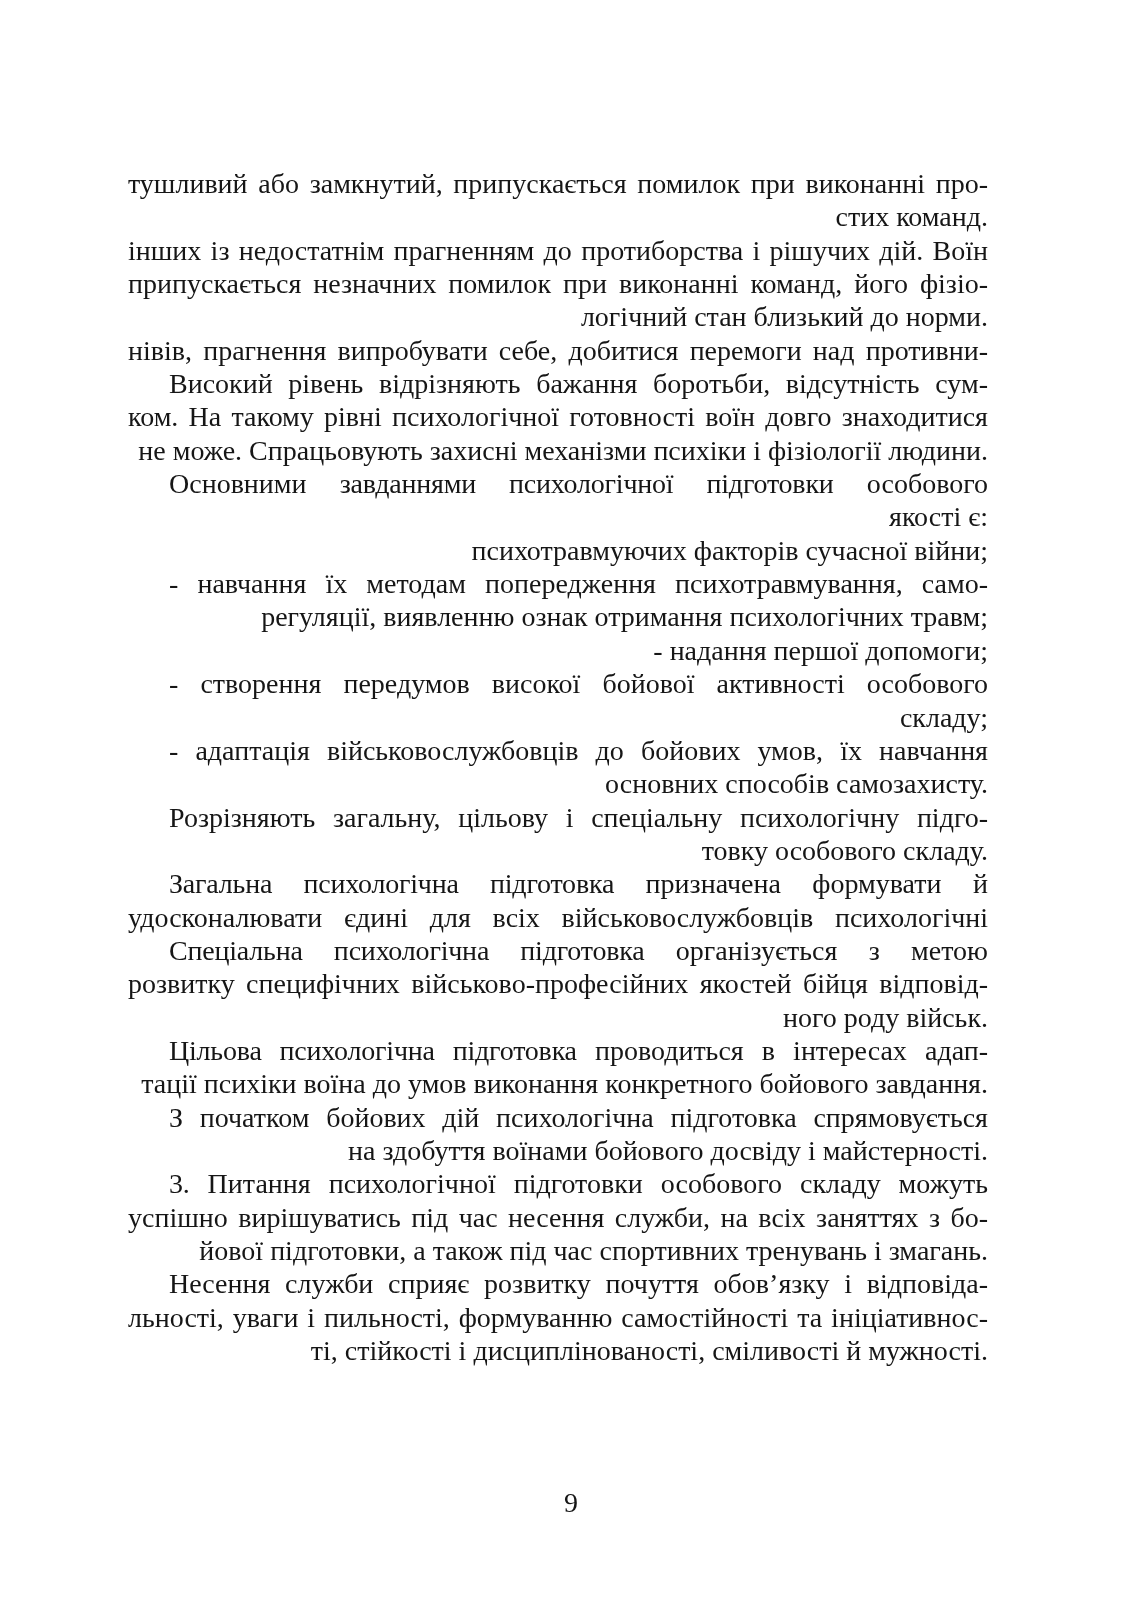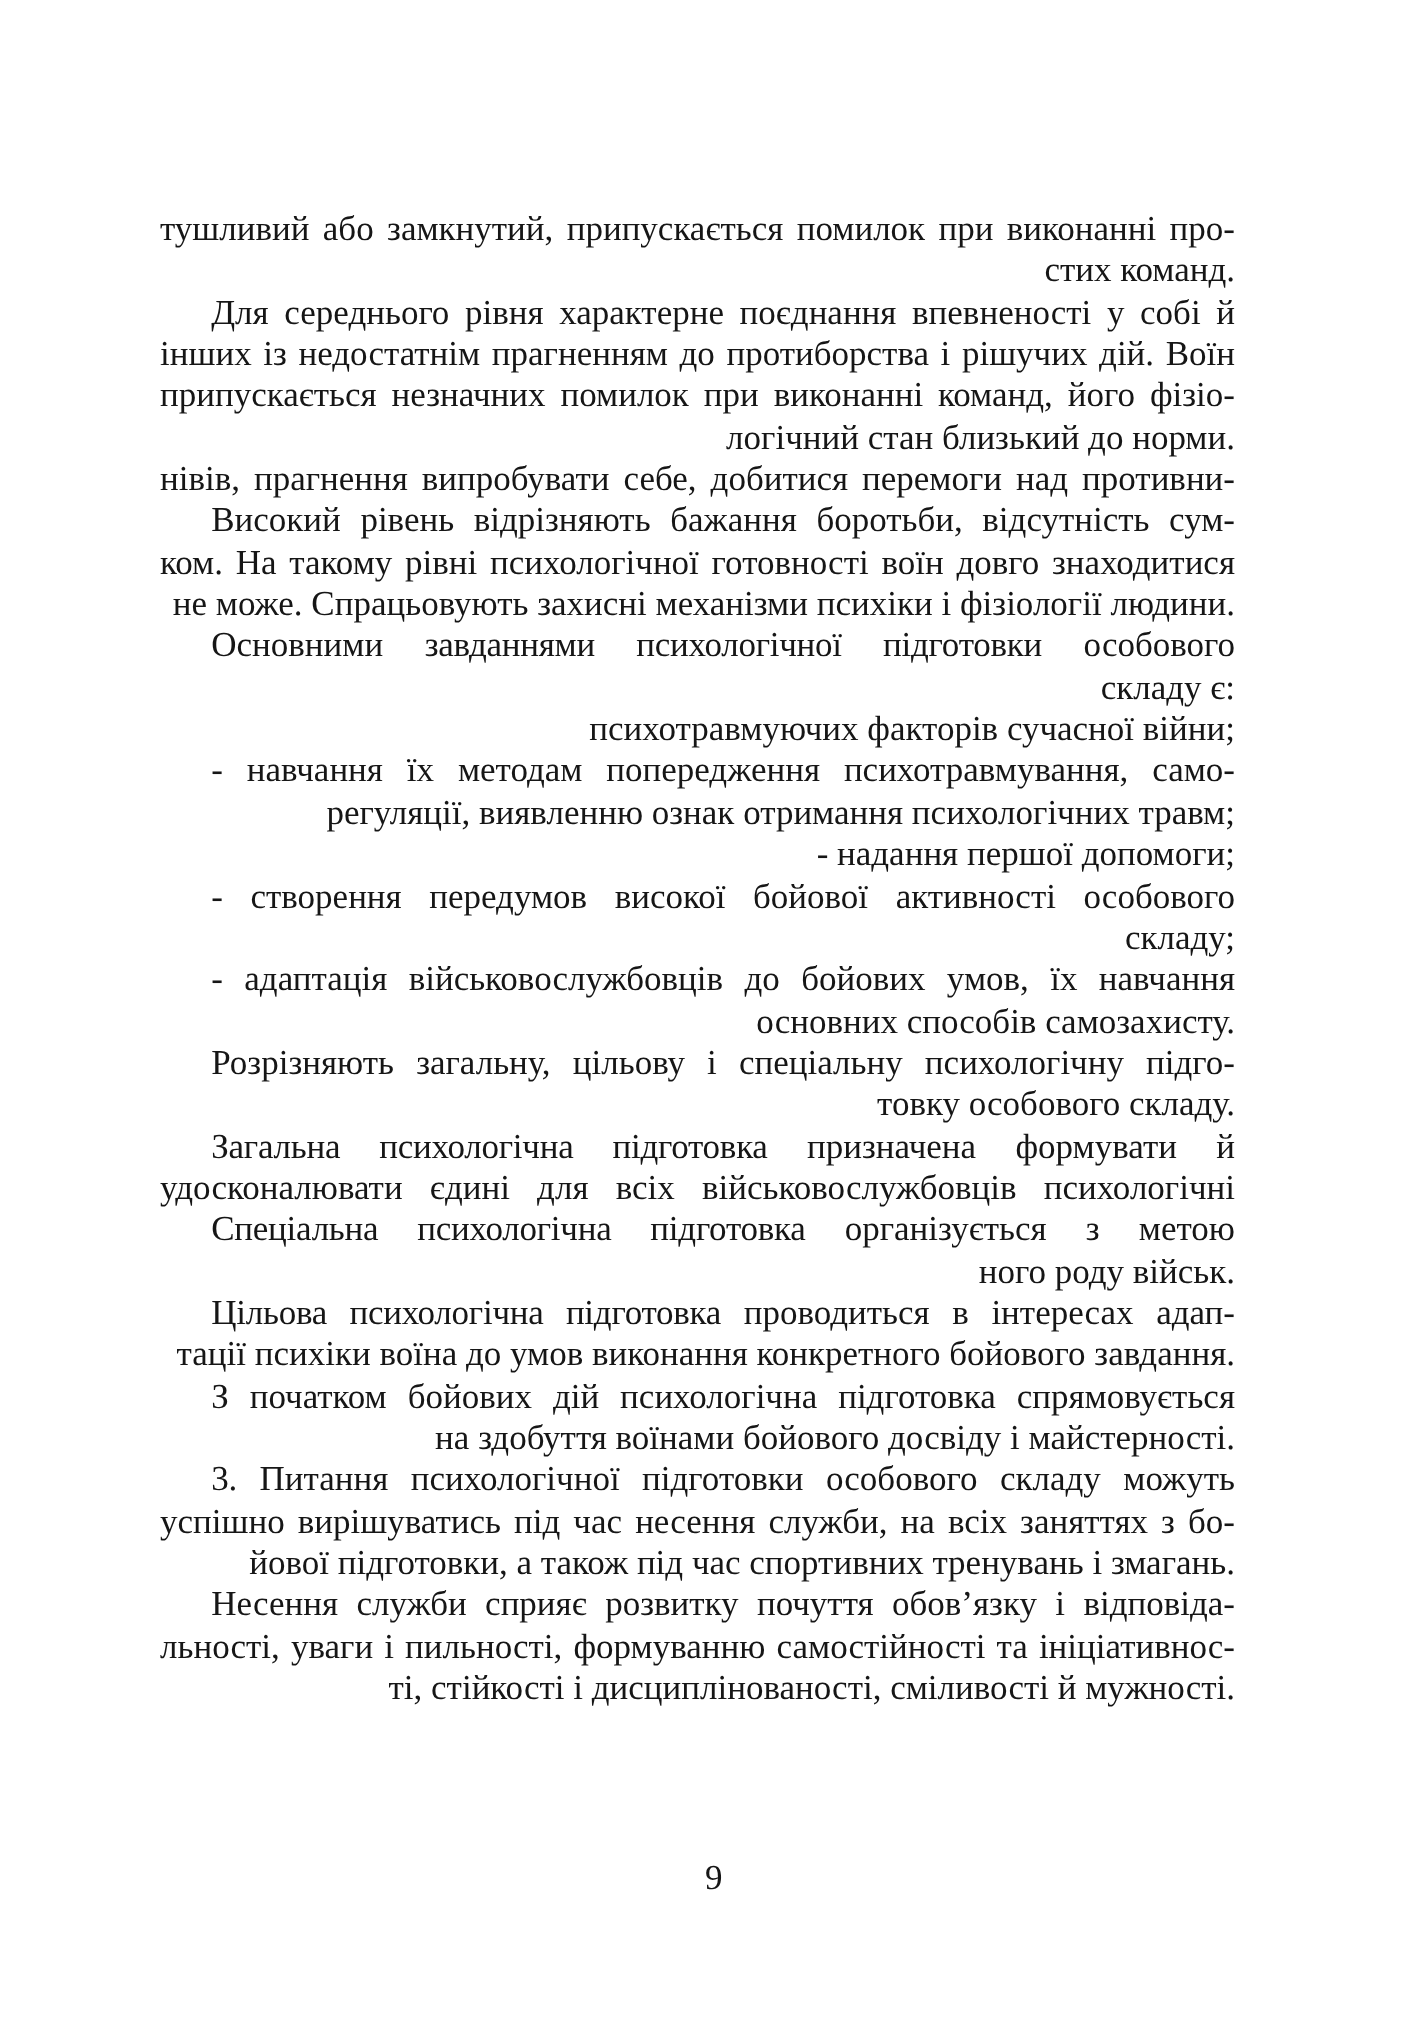--- a/index.html
+++ b/index.html
@@ -52,43 +52,43 @@
     line-height: 33px;
   }
 </style>
 </head>
 <body>
 
 <div class="page">
   <div class="text-block">
       <div class="line just"><span>тушливий або замкнутий, припускається помилок при виконанні про-</span></div>
       <div class="line"><span>стих команд.</span></div>
-      <div class="line just indent"><span>Для середнього рівня характерне поєднання впевненості у собі й</span></div>
       <div class="line just"><span>інших із недостатнім прагненням до протиборства і рішучих дій. Воїн</span></div>
       <div class="line just"><span>припускається незначних помилок при виконанні команд, його фізіо-</span></div>
       <div class="line"><span>логічний стан близький до норми.</span></div>
       <div class="line just"><span>нівів, прагнення випробувати себе, добитися перемоги над противни-</span></div>
       <div class="line just indent"><span>Високий рівень відрізняють бажання боротьби, відсутність сум-</span></div>
       <div class="line just"><span>ком. На такому рівні психологічної готовності воїн довго знаходитися</span></div>
       <div class="line"><span>не може. Спрацьовують захисні механізми психіки і фізіології людини.</span></div>
       <div class="line just indent"><span>Основними </span><span class="b">завданнями психологічної підготовки</span><span> особового</span></div>
-      <div class="line"><span>складу є:</span></div>
+      <div class="line"><span>якості є:</span></div>
       <div class="line"><span>психотравмуючих факторів сучасної війни;</span></div>
       <div class="line just indent"><span>- навчання їх методам попередження психотравмування, само-</span></div>
       <div class="line"><span>регуляції, виявленню ознак отримання психологічних травм;</span></div>
       <div class="line indent"><span>- надання першої допомоги;</span></div>
       <div class="line just indent"><span>- створення передумов високої бойової активності особового</span></div>
       <div class="line"><span>складу;</span></div>
       <div class="line just indent"><span>- адаптація військовослужбовців до бойових умов, їх навчання</span></div>
       <div class="line"><span>основних способів самозахисту.</span></div>
       <div class="line just indent"><span>Розрізняють загальну, цільову і спеціальну психологічну підго-</span></div>
       <div class="line"><span>товку особового складу.</span></div>
       <div class="line just indent"><span class="b">Загальна психологічна підготовка</span><span> призначена формувати й</span></div>
       <div class="line just"><span>удосконалювати єдині для всіх військовослужбовців психологічні</span></div>
       <div class="line just indent"><span class="b">Спеціальна психологічна підготовка</span><span> організується з метою</span></div>
+      <div class="line just"><span>розвитку специфічних військово-професійних якостей бійця відповід-</span></div>
       <div class="line"><span>ного роду військ.</span></div>
       <div class="line just indent"><span class="b">Цільова психологічна підготовка</span><span> проводиться в інтересах адап-</span></div>
       <div class="line"><span>тації психіки воїна до умов виконання конкретного бойового завдання.</span></div>
       <div class="line just indent"><span>З початком бойових дій психологічна підготовка спрямовується</span></div>
       <div class="line"><span>на здобуття воїнами бойового досвіду і майстерності.</span></div>
       <div class="line just indent"><span class="b">3.</span><span> Питання психологічної підготовки особового складу можуть</span></div>
       <div class="line just"><span>успішно вирішуватись під час несення служби, на всіх заняттях з бо-</span></div>
       <div class="line"><span>йової підготовки, а також під час спортивних тренувань і змагань.</span></div>
       <div class="line just indent"><span>Несення служби сприяє розвитку почуття обов’язку і відповіда-</span></div>
       <div class="line just"><span>льності, уваги і пильності, формуванню самостійності та ініціативнос-</span></div>

